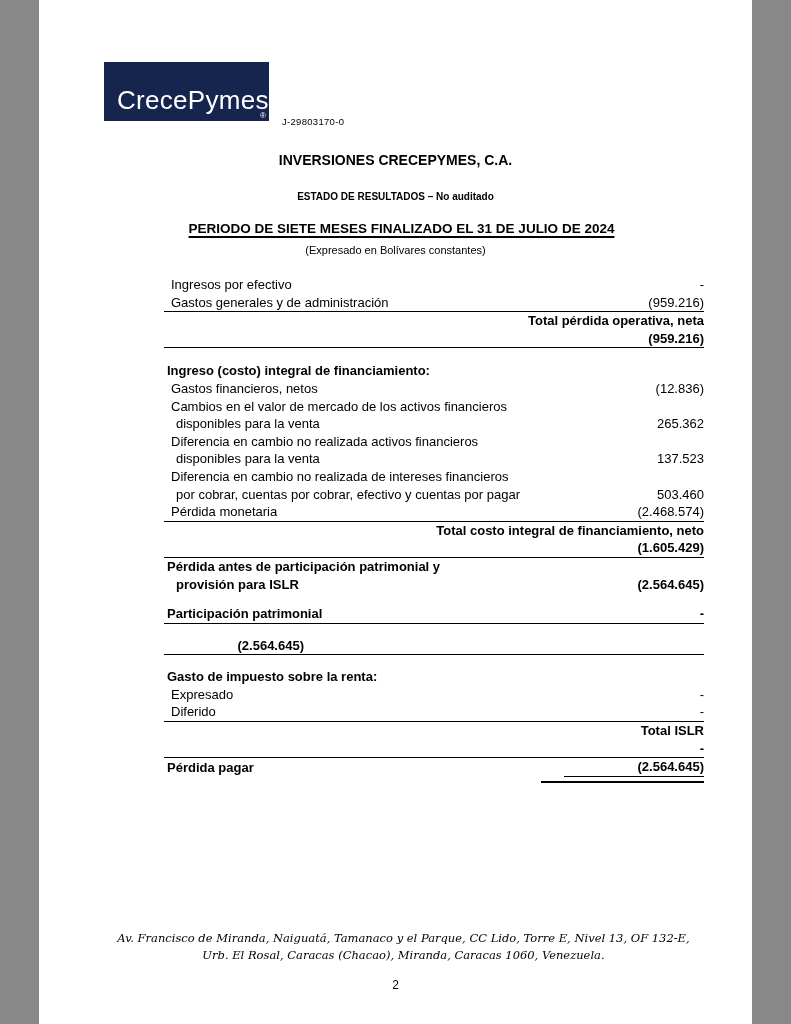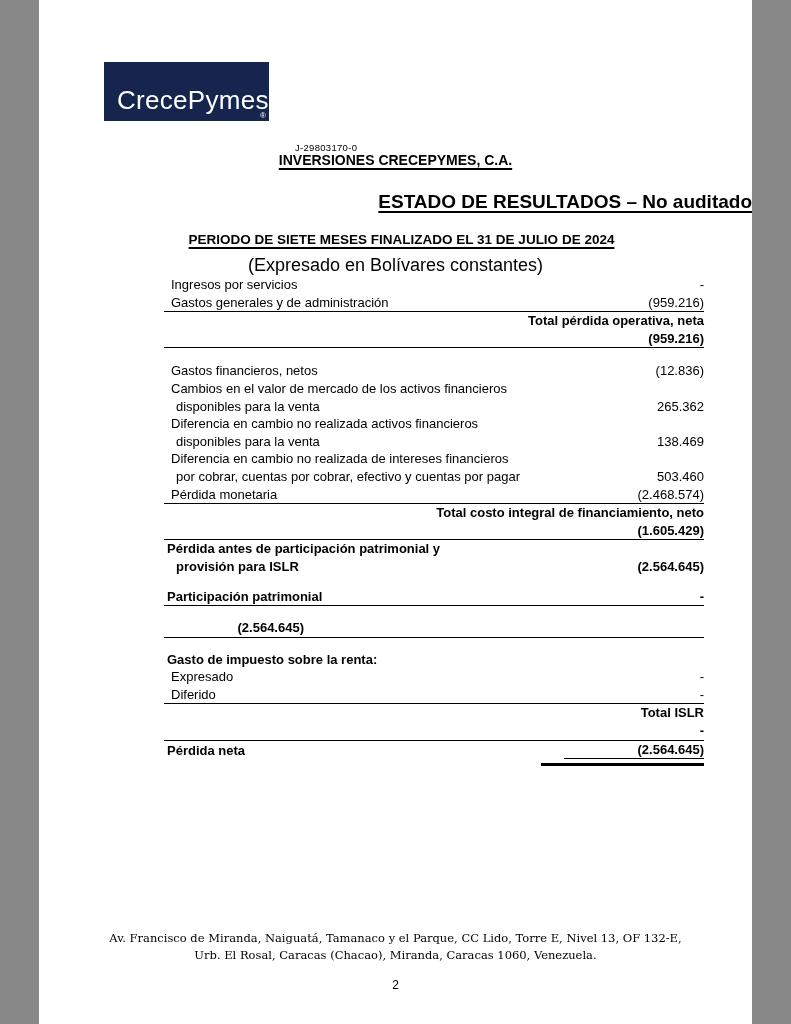--- a/index.html
+++ b/index.html
@@ -21,42 +21,41 @@
   .logo-text{
     position:absolute; left:13px; bottom:5px;
     color:#fff; font-size:26px; letter-spacing:.3px;
     font-family:"Liberation Sans", sans-serif;
   }
   .logo-reg{
     position:absolute; right:3px; bottom:1px;
     color:#fff; font-size:8px;
   }
   .tax-id{
-    position:absolute; left:256px; top:116px;
-    font-size:9.5px; letter-spacing:.3px;margin-top:26px;
+    position:absolute; left:243px; top:116px;
+    font-size:9.5px; letter-spacing:.3px;
   }
   
   .headers{position:absolute; top:152px; left:0; width:100%; text-align:center;}
   .h-company{
     font-size:14px; font-weight:bold;
-    text-decoration:underline; text-decoration-thickness:1.5px; text-underline-offset:3px;
+    text-decoration-thickness:1.5px; text-underline-offset:3px;
     margin:0 0 23px 0;
   }
   .h-statement{
-    font-size:19px; font-weight:bold;
-    text-decoration:underline; text-decoration-thickness:1.5px; text-underline-offset:3px;
+    font-size:10px; font-weight:bold;
+    text-decoration-thickness:1.5px; text-underline-offset:3px;
     margin:0 0 19px 0;
-    text-align:right;
   }
   .h-period{
     font-size:13.5px; font-weight:bold;
     text-decoration:underline; text-decoration-thickness:1.5px; text-underline-offset:3px;
     margin:0 0 8px 12px;
   }
-  .h-note{font-size:18px; margin:0;}
+  .h-note{font-size:11px; margin:0;}
   
   .fin-table{
     position:absolute; left:125px; top:276px; width:540px;
     font-size:13px;
   }
   .trow{
     display:flex; justify-content:space-between; align-items:flex-end;
     line-height:17.6px;
   }
   .trow .label{flex:1 1 auto; padding-left:7px; white-space:nowrap;}
@@ -71,23 +70,24 @@
   }
   .trow.rule-bottom{border-bottom:1.8px solid #000;}
   .trow.final .value{border-bottom:1.6px solid #000;}
   .spacer{width:100%;}
   .final-bar{
     margin-left:auto; margin-top:4px;
     width:163px; height:2.6px; background:#000;
   }
   
   .footer{
-    position:absolute; top:930px; left:0; width:100%;
+    position:absolute; top:930px; left:8px; width:100%;
     text-align:center;
     font-family:"DejaVu Serif", serif;
+    font-style:italic;
     font-size:11.5px; line-height:17px;
   }
   .page-num{
     position:absolute; top:978px; left:0; width:100%;
     text-align:center; font-size:12px;
   }
 </style>
 </head>
 <body>
 
@@ -102,51 +102,55 @@
   <div class="headers">
     <p class="h-company">INVERSIONES CRECEPYMES, C.A.</p>
     <p class="h-statement">ESTADO DE RESULTADOS – No auditado</p>
     <p class="h-period">PERIODO DE SIETE MESES FINALIZADO EL 31 DE JULIO DE 2024</p>
     <p class="h-note">(Expresado en Bolívares constantes)</p>
   </div>
 
   <div class="fin-table">
     <div id="rows-container">
         <div class="trow item">
-    <span class="label">Ingresos por servicios</span>
+    <span class="label">Ingresos por efectivo</span>
     <span class="value">-</span>
   </div>
         <div class="trow item">
     <span class="label">Gastos generales y de administración</span>
     <span class="value">(959.216)</span>
   </div>
         <div class="trow total">
     <span class="label">Total pérdida operativa, neta</span>
     <span class="value">(959.216)</span>
   </div>
         <div class="spacer" style="height: 14px;"></div>
+        <div class="trow section-header">
+    <span class="label">Ingreso (costo) integral de financiamiento:</span>
+    <span class="value"></span>
+  </div>
         <div class="trow item">
     <span class="label">Gastos financieros, netos</span>
     <span class="value">(12.836)</span>
   </div>
         <div class="trow item">
     <span class="label">Cambios en el valor de mercado de los activos financieros</span>
     <span class="value"></span>
   </div>
         <div class="trow item cont">
     <span class="label">disponibles para la venta</span>
     <span class="value">265.362</span>
   </div>
         <div class="trow item">
     <span class="label">Diferencia en cambio no realizada activos financieros</span>
     <span class="value"></span>
   </div>
         <div class="trow item cont">
     <span class="label">disponibles para la venta</span>
-    <span class="value">138.469</span>
+    <span class="value">137.523</span>
   </div>
         <div class="trow item">
     <span class="label">Diferencia en cambio no realizada de intereses financieros</span>
     <span class="value"></span>
   </div>
         <div class="trow item cont">
     <span class="label">por cobrar, cuentas por cobrar, efectivo y cuentas por pagar</span>
     <span class="value">503.460</span>
   </div>
         <div class="trow item">
@@ -185,21 +189,21 @@
   </div>
         <div class="trow item">
     <span class="label">Diferido</span>
     <span class="value">-</span>
   </div>
         <div class="trow total">
     <span class="label">Total ISLR</span>
     <span class="value">-</span>
   </div>
         <div class="trow bold final">
-    <span class="label">Pérdida neta</span>
+    <span class="label">Pérdida pagar</span>
     <span class="value">(2.564.645)</span>
   </div>
       </div>
     <div class="final-bar"></div>
   </div>
 
   <div class="footer">
     <div>Av. Francisco de Miranda, Naiguatá, Tamanaco y el Parque, CC Lido, Torre E, Nivel 13, OF 132-E,</div>
     <div>Urb. El Rosal, Caracas (Chacao), Miranda, Caracas 1060, Venezuela.</div>
   </div>

